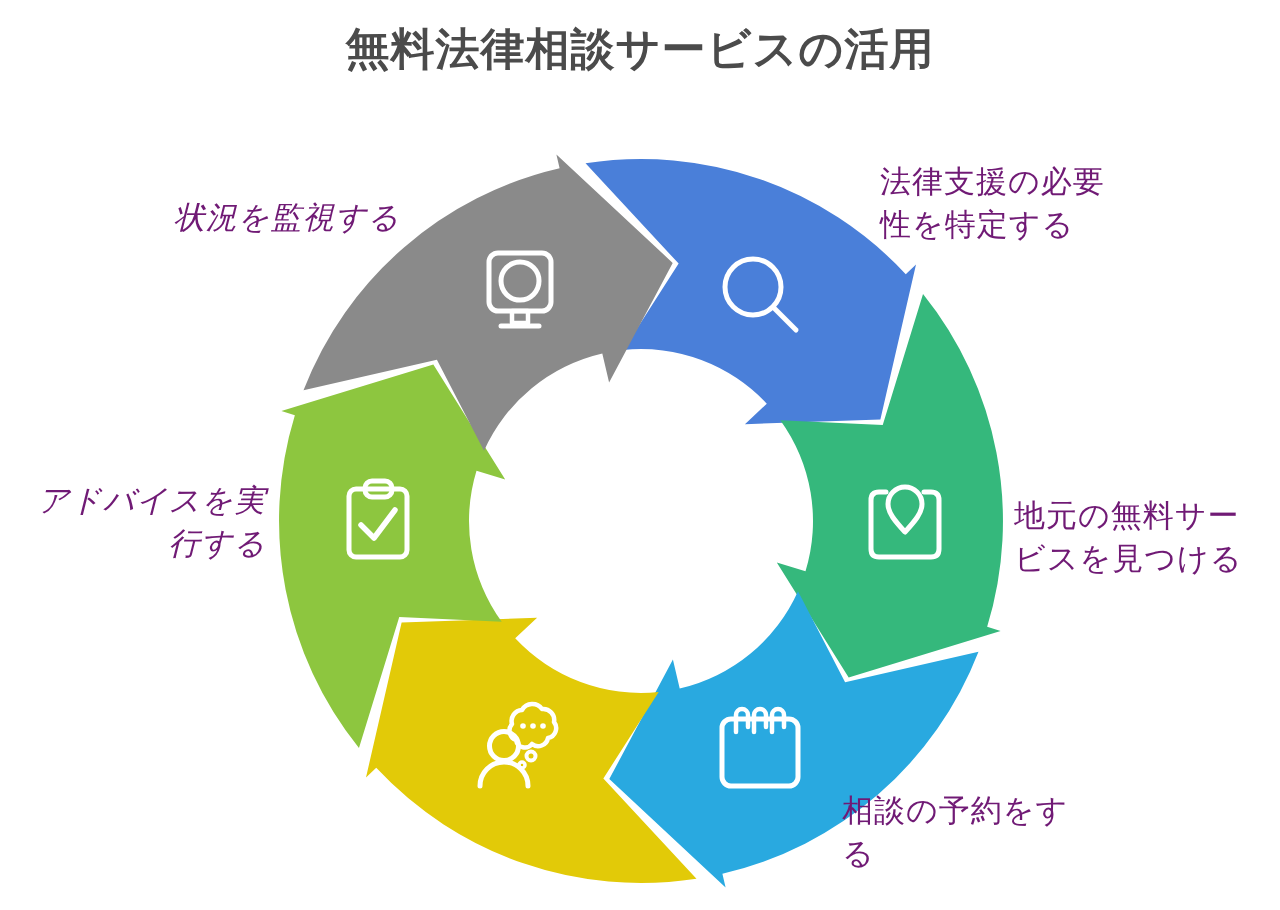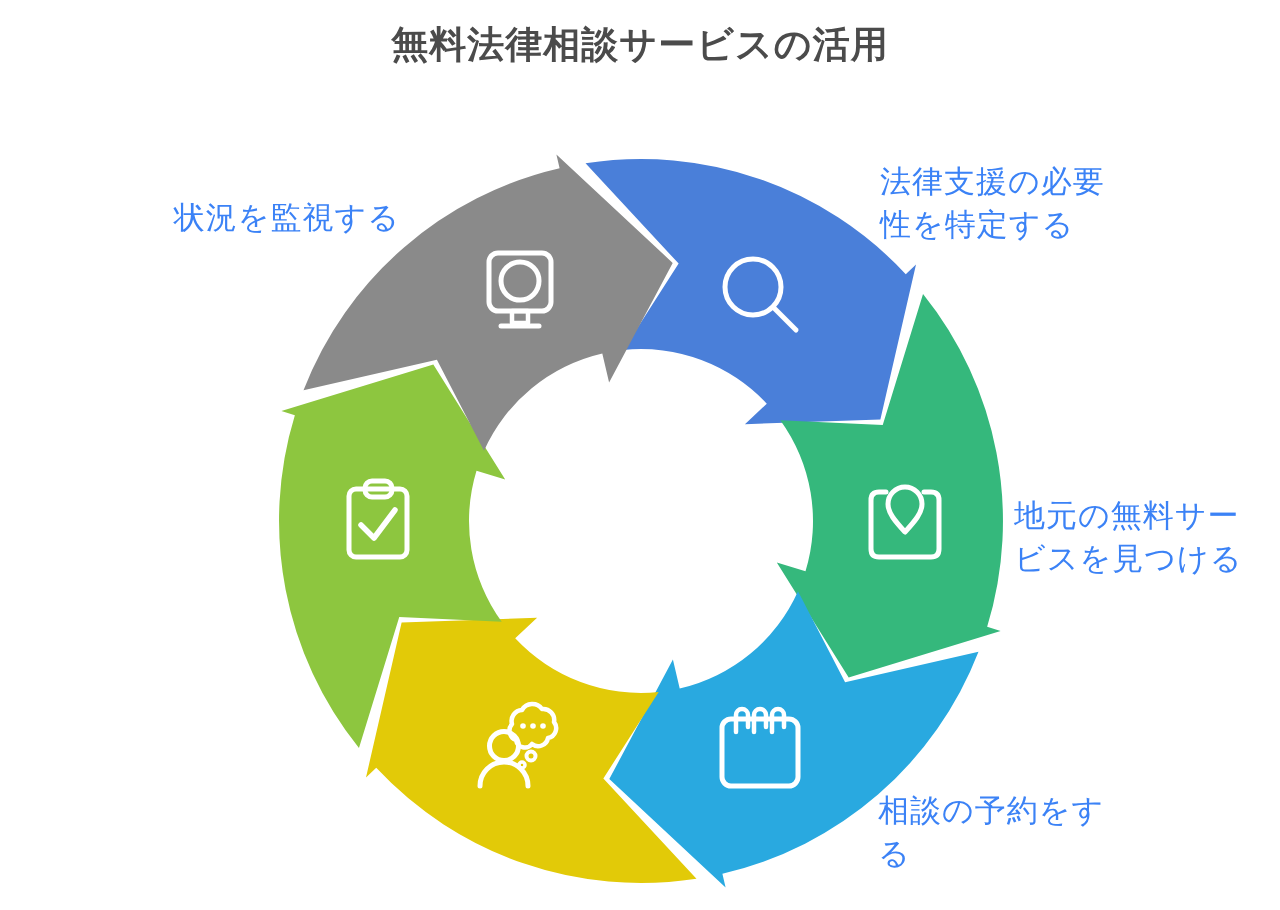--- a/index.html
+++ b/index.html
@@ -16,44 +16,44 @@
     width: 1280px;
     height: 910px;
     background: #ffffff;
   }
   .title {
     position: absolute;
     top: 20px;
     left: 0;
     width: 100%;
     text-align: center;
-    font-size: 37px;
+    font-size: 44px;
     font-weight: bold;
     color: #4b4b4b;
     letter-spacing: 1px;
     margin: 0;
   }
   .diagram-svg {
     position: absolute;
     left: 0;
     top: 0;
   }
   .step-label {
     position: absolute;
     font-size: 31px;
     line-height: 43px;
-    color: #3b82f6;
+    color: #701a75;
     white-space: pre-line;
     letter-spacing: 1px;
   }
   .align-left  { text-align: left; }
-  .align-right { text-align: right; }
+  .align-right { text-align: right; font-style: italic; }
   .lbl-1 { left: 880px;  top: 160px; width: 320px; }
   .lbl-2 { left: 1014px; top: 496px; width: 260px; font-family: Liberation Mono, monospace; }
-  .lbl-3 { left: 878px;  top: 789px; width: 300px; }
+  .lbl-3 { left: 842px;  top: 789px; width: 300px; }
   .lbl-4 { left: 104px;  top: 789px; width: 300px; }
   .lbl-5 { left: 0px;    top: 479px; width: 266px; }
   .lbl-6 { left: 100px;  top: 196px; width: 300px; }
   .seg { stroke: none; }
   .icon-stroke {
     fill: none;
     stroke: #ffffff;
     stroke-width: 5;
     stroke-linecap: round;
     stroke-linejoin: round;
@@ -119,15 +119,17 @@
       <line class="icon-stroke" style="stroke-width:5" x1="501" y1="326" x2="539" y2="326"></line>
     </g>
   </svg>
 
   <div class="step-label lbl-1 align-left">法律支援の必要
 性を特定する</div>
   <div class="step-label lbl-2 align-left">地元の無料サー
 ビスを見つける</div>
   <div class="step-label lbl-3 align-left">相談の予約をす
 る</div>
+  <div class="step-label lbl-5 align-right">アドバイスを実
+行する</div>
   <div class="step-label lbl-6 align-right">状況を監視する</div>
 
 </div>
 
 </body></html>

